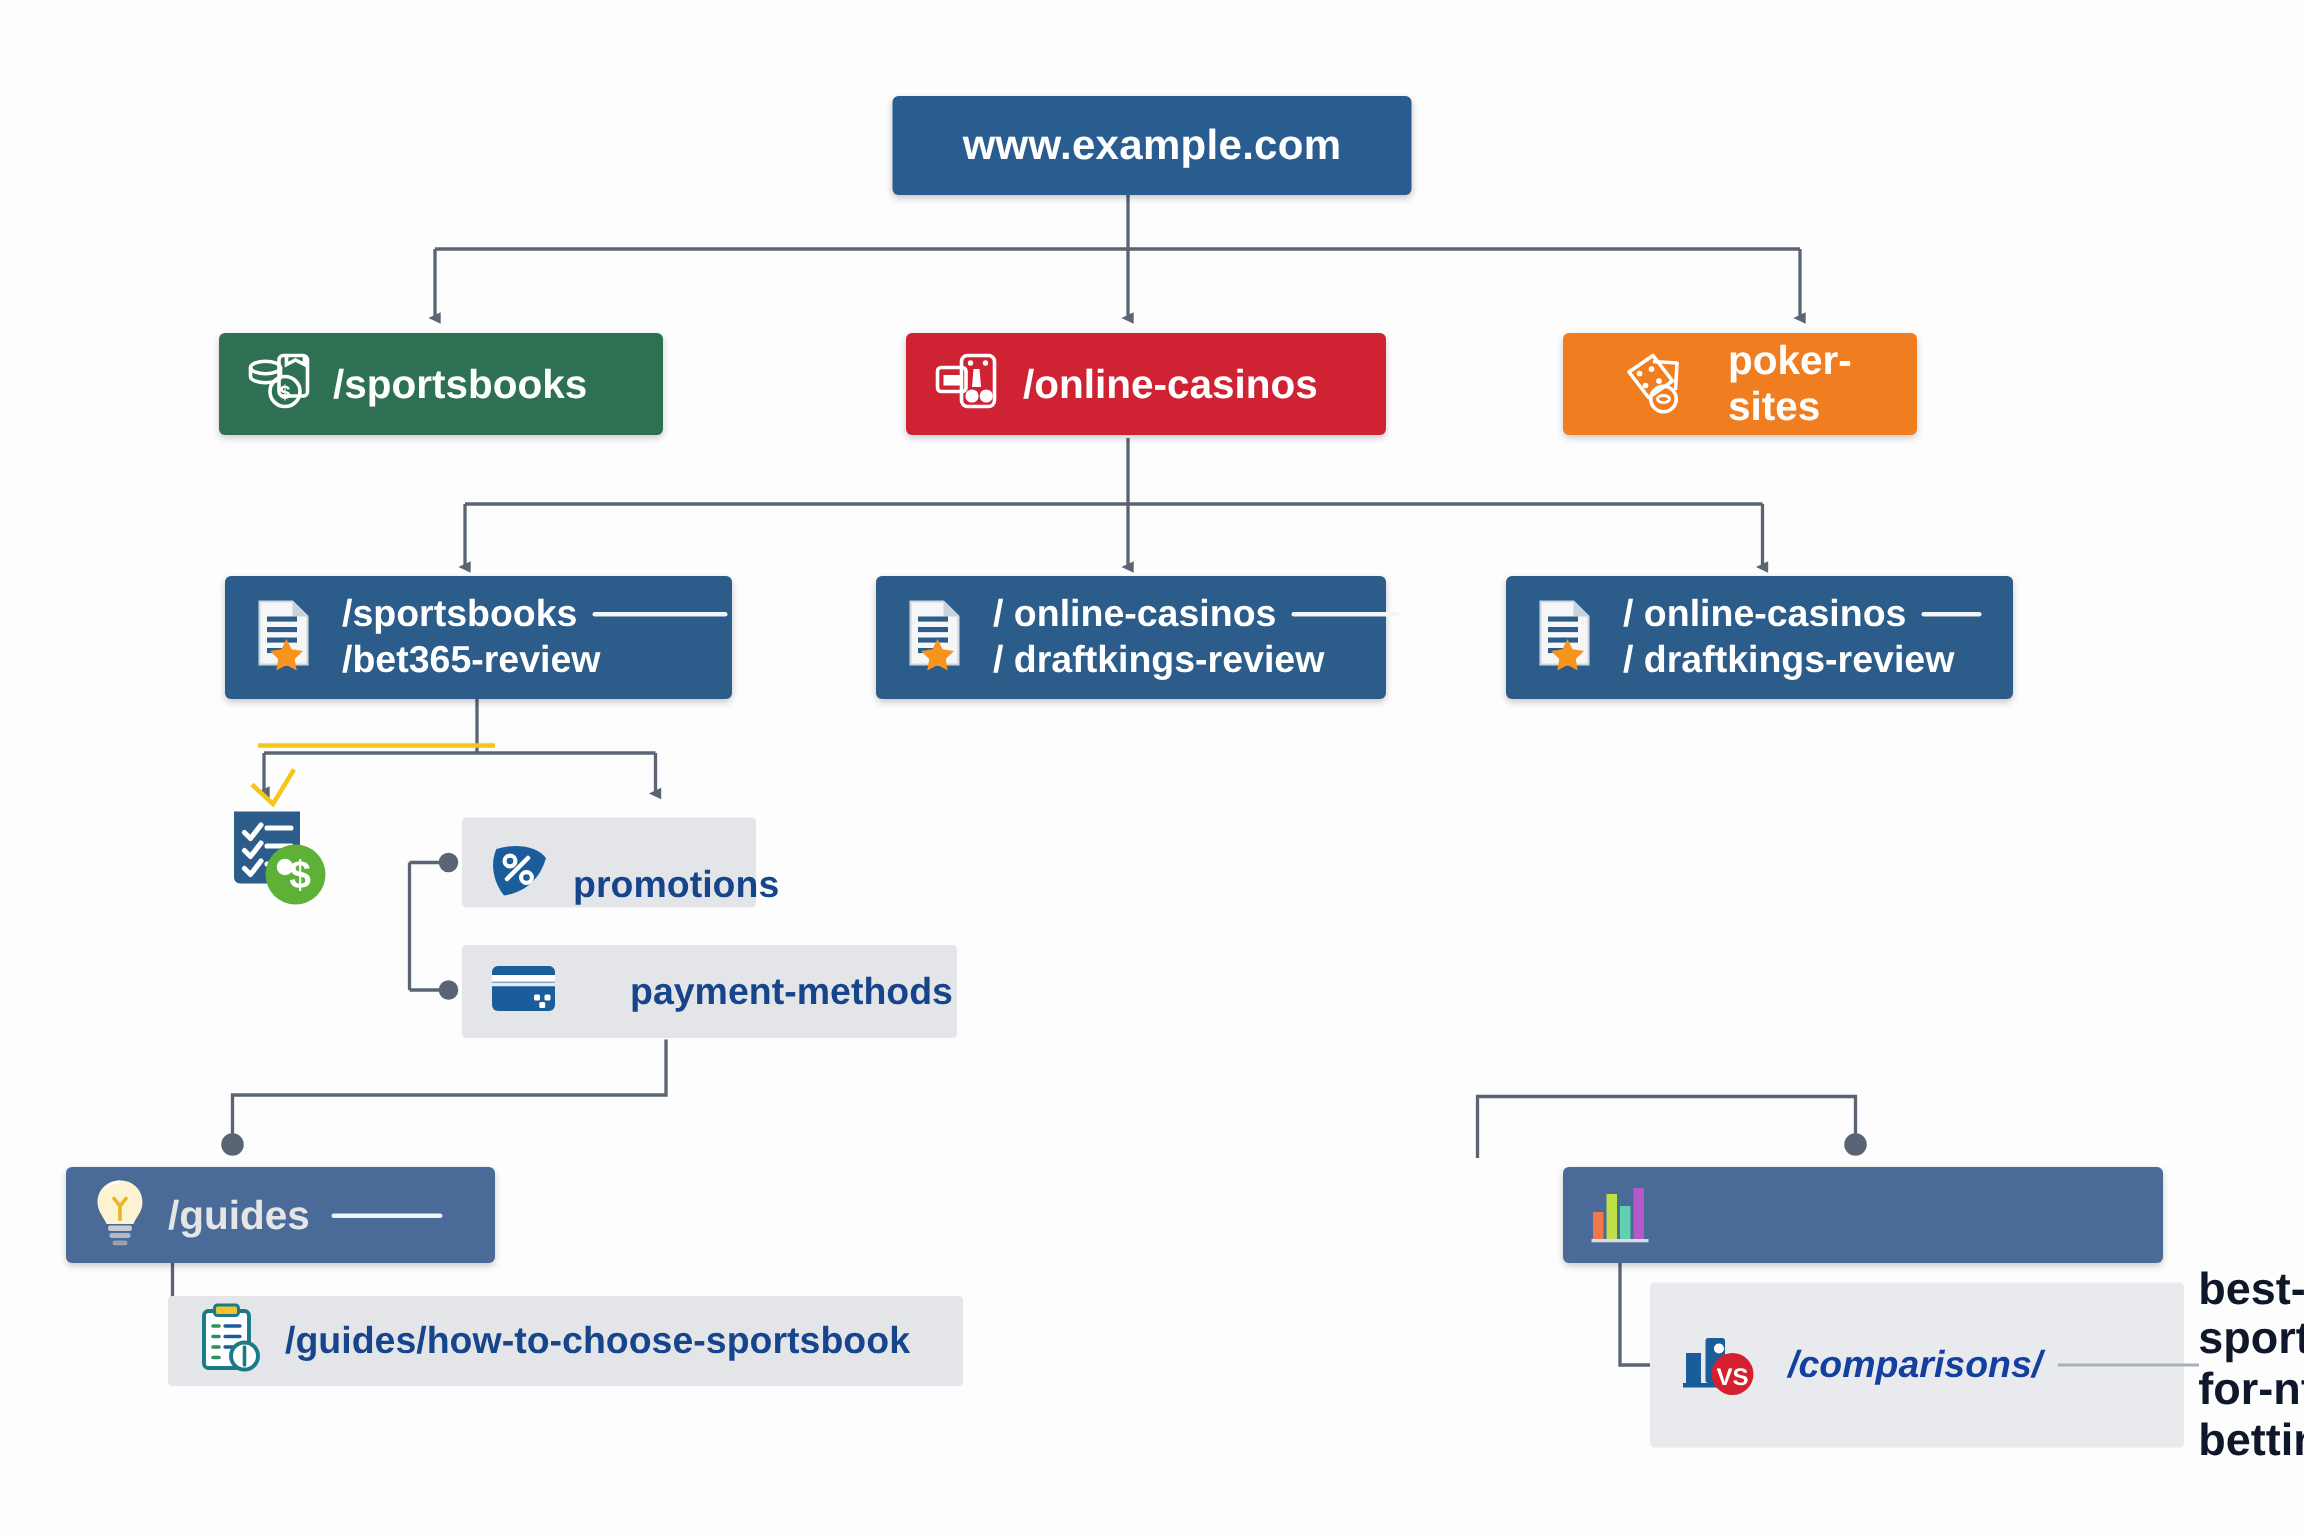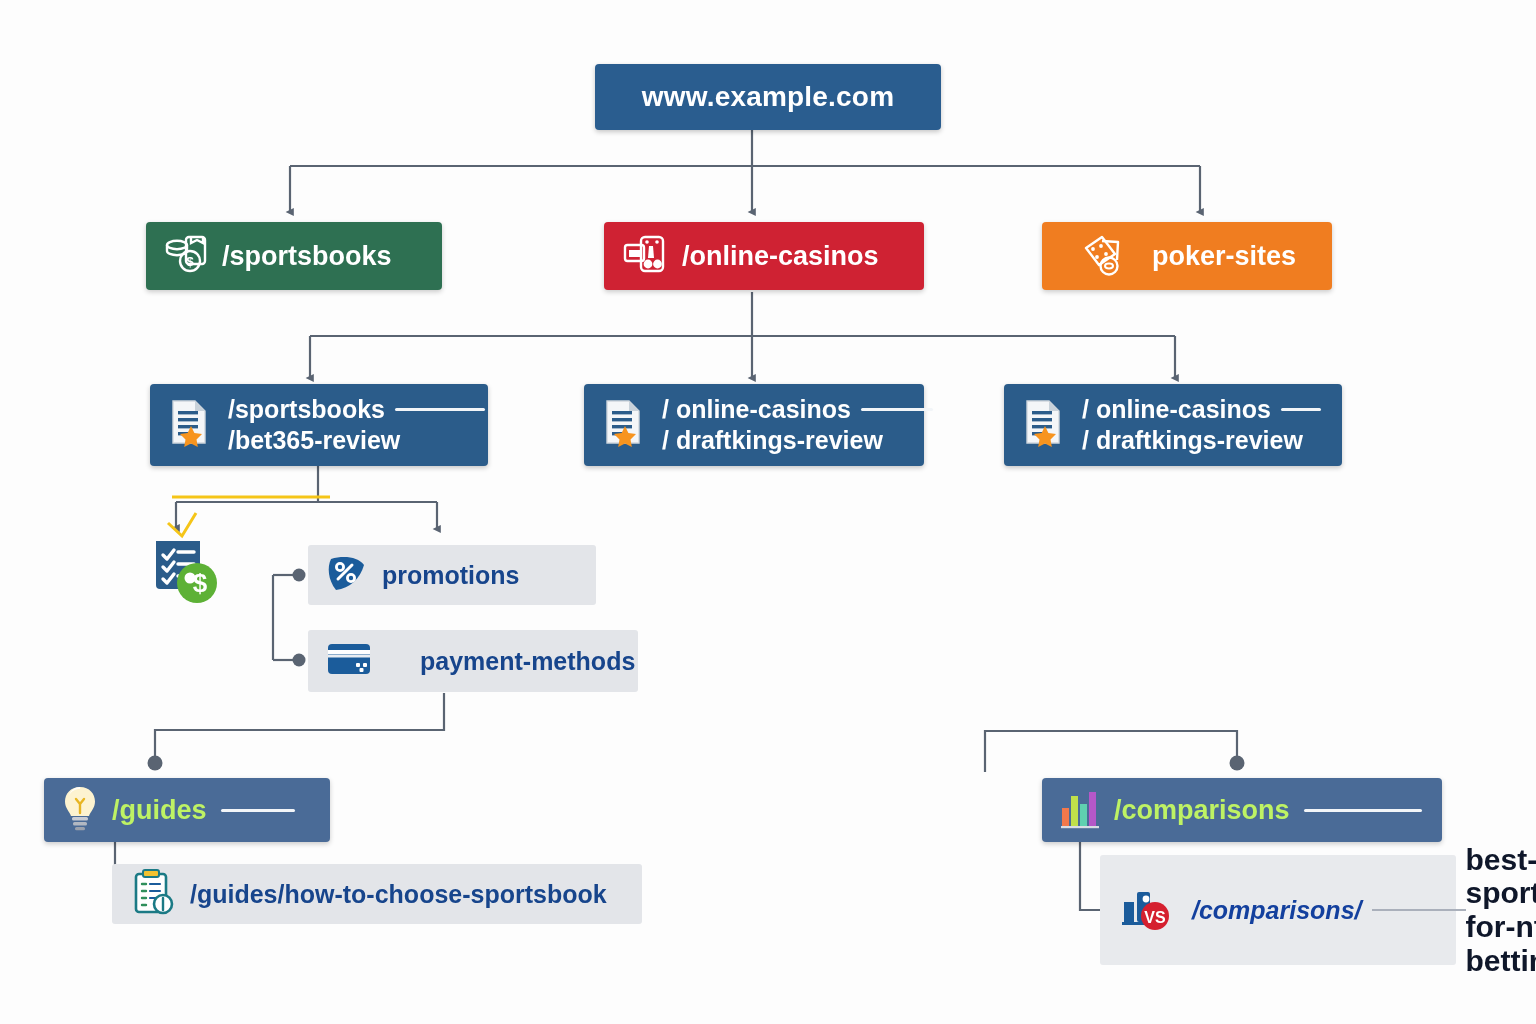--- a/index.html
+++ b/index.html
@@ -95,21 +95,21 @@
     font-weight: 600;
     white-space: nowrap;
   }
   .node-slate {
     background: #4a6b97;
     box-shadow: 0 2px 5px rgba(0,0,0,0.2);
     padding-left: 16px;
     gap: 12px;
   }
   .node-slate .label {
-    color: #bef264;
+    color: #e5e5e5;
     font-size: 27px;
     font-weight: 600;
     display: flex;
     align-items: center;
     gap: 14px;
     white-space: nowrap;
   }
   .cmp-child {
     background: #e8eaed;
     border-radius: 3px;
@@ -232,21 +232,21 @@
         <circle cx="25" cy="9" r="1.8" fill="#ffffff"></circle>
         <circle cx="35" cy="9" r="1.8" fill="#ffffff"></circle>
         <path d="M27,13 L31,13 L32,25 L26,25 Z" fill="#ffffff"></path>
         <circle cx="26" cy="31" r="4.4" fill="#ffffff"></circle>
         <circle cx="35.5" cy="31" r="4.4" fill="#ffffff"></circle>
       </svg>
     </span>
     <span class="label">/online-casinos</span>
   </div>
 
-  <div class="node node-cat cat-orange" style="left:1042px; top:222px; width:290px; height:68px;">
+  <div class="node node-cat cat-orange" style="left:1042px; top:222px; width:236px; height:68px;">
     <span class="inner">
       <span class="ic">
         <svg width="56" height="44" viewBox="0 0 56 44">
           <g fill="none" stroke="#ffffff" stroke-width="2.4" stroke-linejoin="round">
             <path d="M4,16 L20,5 L33,22 L17,33 Z"></path>
             <path d="M20,9 L36,10 L35,28"></path>
             <circle cx="27" cy="34" r="8.5"></circle>
           </g>
           <g fill="#ffffff">
             <circle cx="11" cy="17" r="1.9"></circle>
@@ -340,21 +340,21 @@
         <path d="M28,14 h16"></path>
         <path d="M28,26 h16"></path>
         <path d="M28,38 h16"></path>
       </g>
       <circle cx="47" cy="45" r="20" fill="#5db136"></circle>
       <circle cx="40" cy="40" r="5.5" fill="#ffffff"></circle>
       <text x="50" y="54" font-size="26" font-weight="bold" fill="#ffffff" text-anchor="middle" font-family="'Liberation Sans',sans-serif">$</text>
     </svg>
   </div>
 
-  <div class="node node-gray" style="left:308px; top:545px; width:288px; height:60px;">
+  <div class="node node-gray" style="left:308px; top:545px; width:196px; height:60px;align-items:flex-end;">
     <span class="ic">
       <svg width="42" height="40" viewBox="0 0 42 40">
         <path d="M5,6 C18,2 32,4 38,12 C34,26 24,35 10,37 C2,27 1,14 5,6 Z" fill="#1b5c9b"></path>
         <g stroke="#ffffff" stroke-width="3" fill="none" stroke-linecap="round">
           <path d="M12,26 L26,12"></path>
         </g>
         <circle cx="14" cy="14" r="3.6" fill="none" stroke="#ffffff" stroke-width="2.8"></circle>
         <circle cx="25" cy="25" r="3.6" fill="none" stroke="#ffffff" stroke-width="2.8"></circle>
       </svg>
     </span>
@@ -415,24 +415,20 @@
   <div class="node node-slate" style="left:1042px; top:778px; width:400px; height:64px;">
     <span class="ic">
       <svg width="44" height="44" viewBox="0 0 44 44">
         <rect x="4" y="22" width="7" height="18" fill="#f2784b"></rect>
         <rect x="13" y="10" width="7" height="30" fill="#c0e04a"></rect>
         <rect x="22" y="18" width="7" height="22" fill="#5fd0b0"></rect>
         <rect x="31" y="6" width="7" height="34" fill="#b558c8"></rect>
         <rect x="3" y="40" width="38" height="2.2" fill="#d8dde4"></rect>
       </svg>
     </span>
-    <span class="label">
-      <span>/comparisons</span>
-      <span class="dash-w" style="width:118px;"></span>
-    </span>
   </div>
 
   <div class="node cmp-child" style="left:1100px; top:855px; width:356px; height:110px;">
     <span class="ic">
       <svg width="58" height="56" viewBox="0 0 58 56">
         <rect x="4" y="22" width="10" height="20" fill="#1b5c9b"></rect>
         <rect x="17" y="12" width="13" height="30" rx="2" fill="#1b5c9b"></rect>
         <circle cx="26" cy="19" r="3.4" fill="#ffffff"></circle>
         <rect x="2" y="42" width="32" height="3" fill="#1b5c9b"></rect>
         <circle cx="35" cy="36" r="14" fill="#d5202f"></circle>

